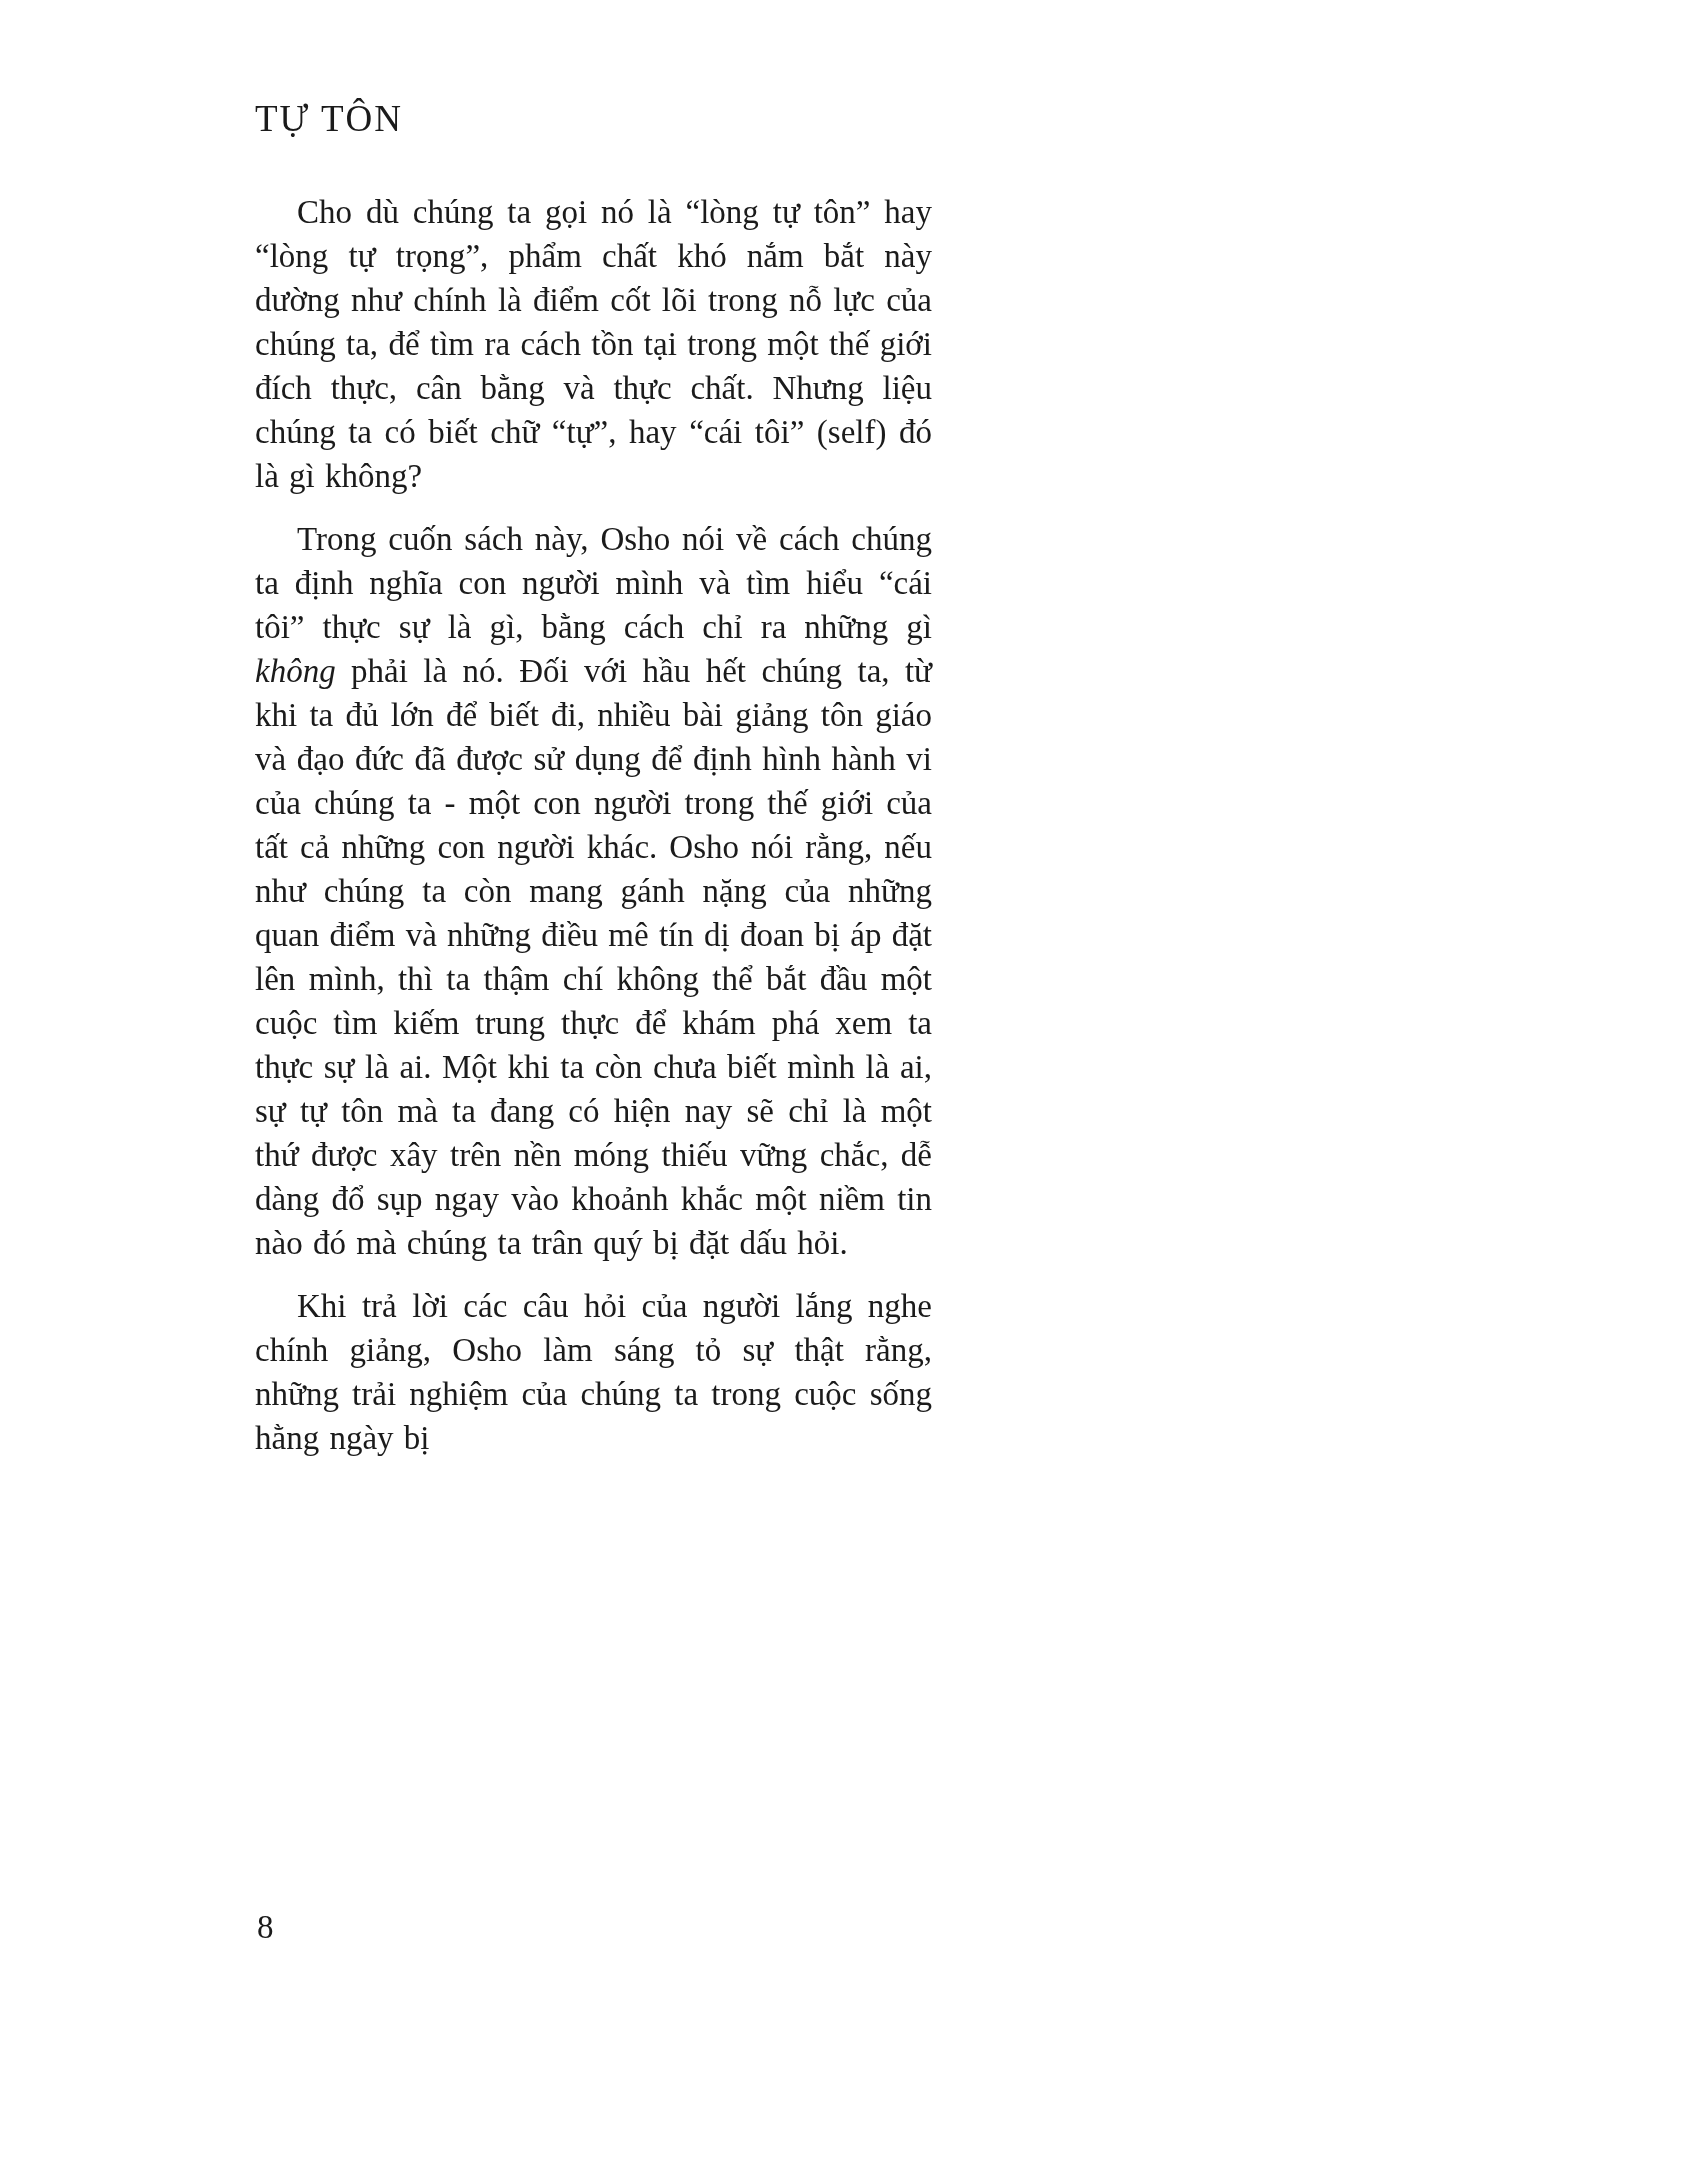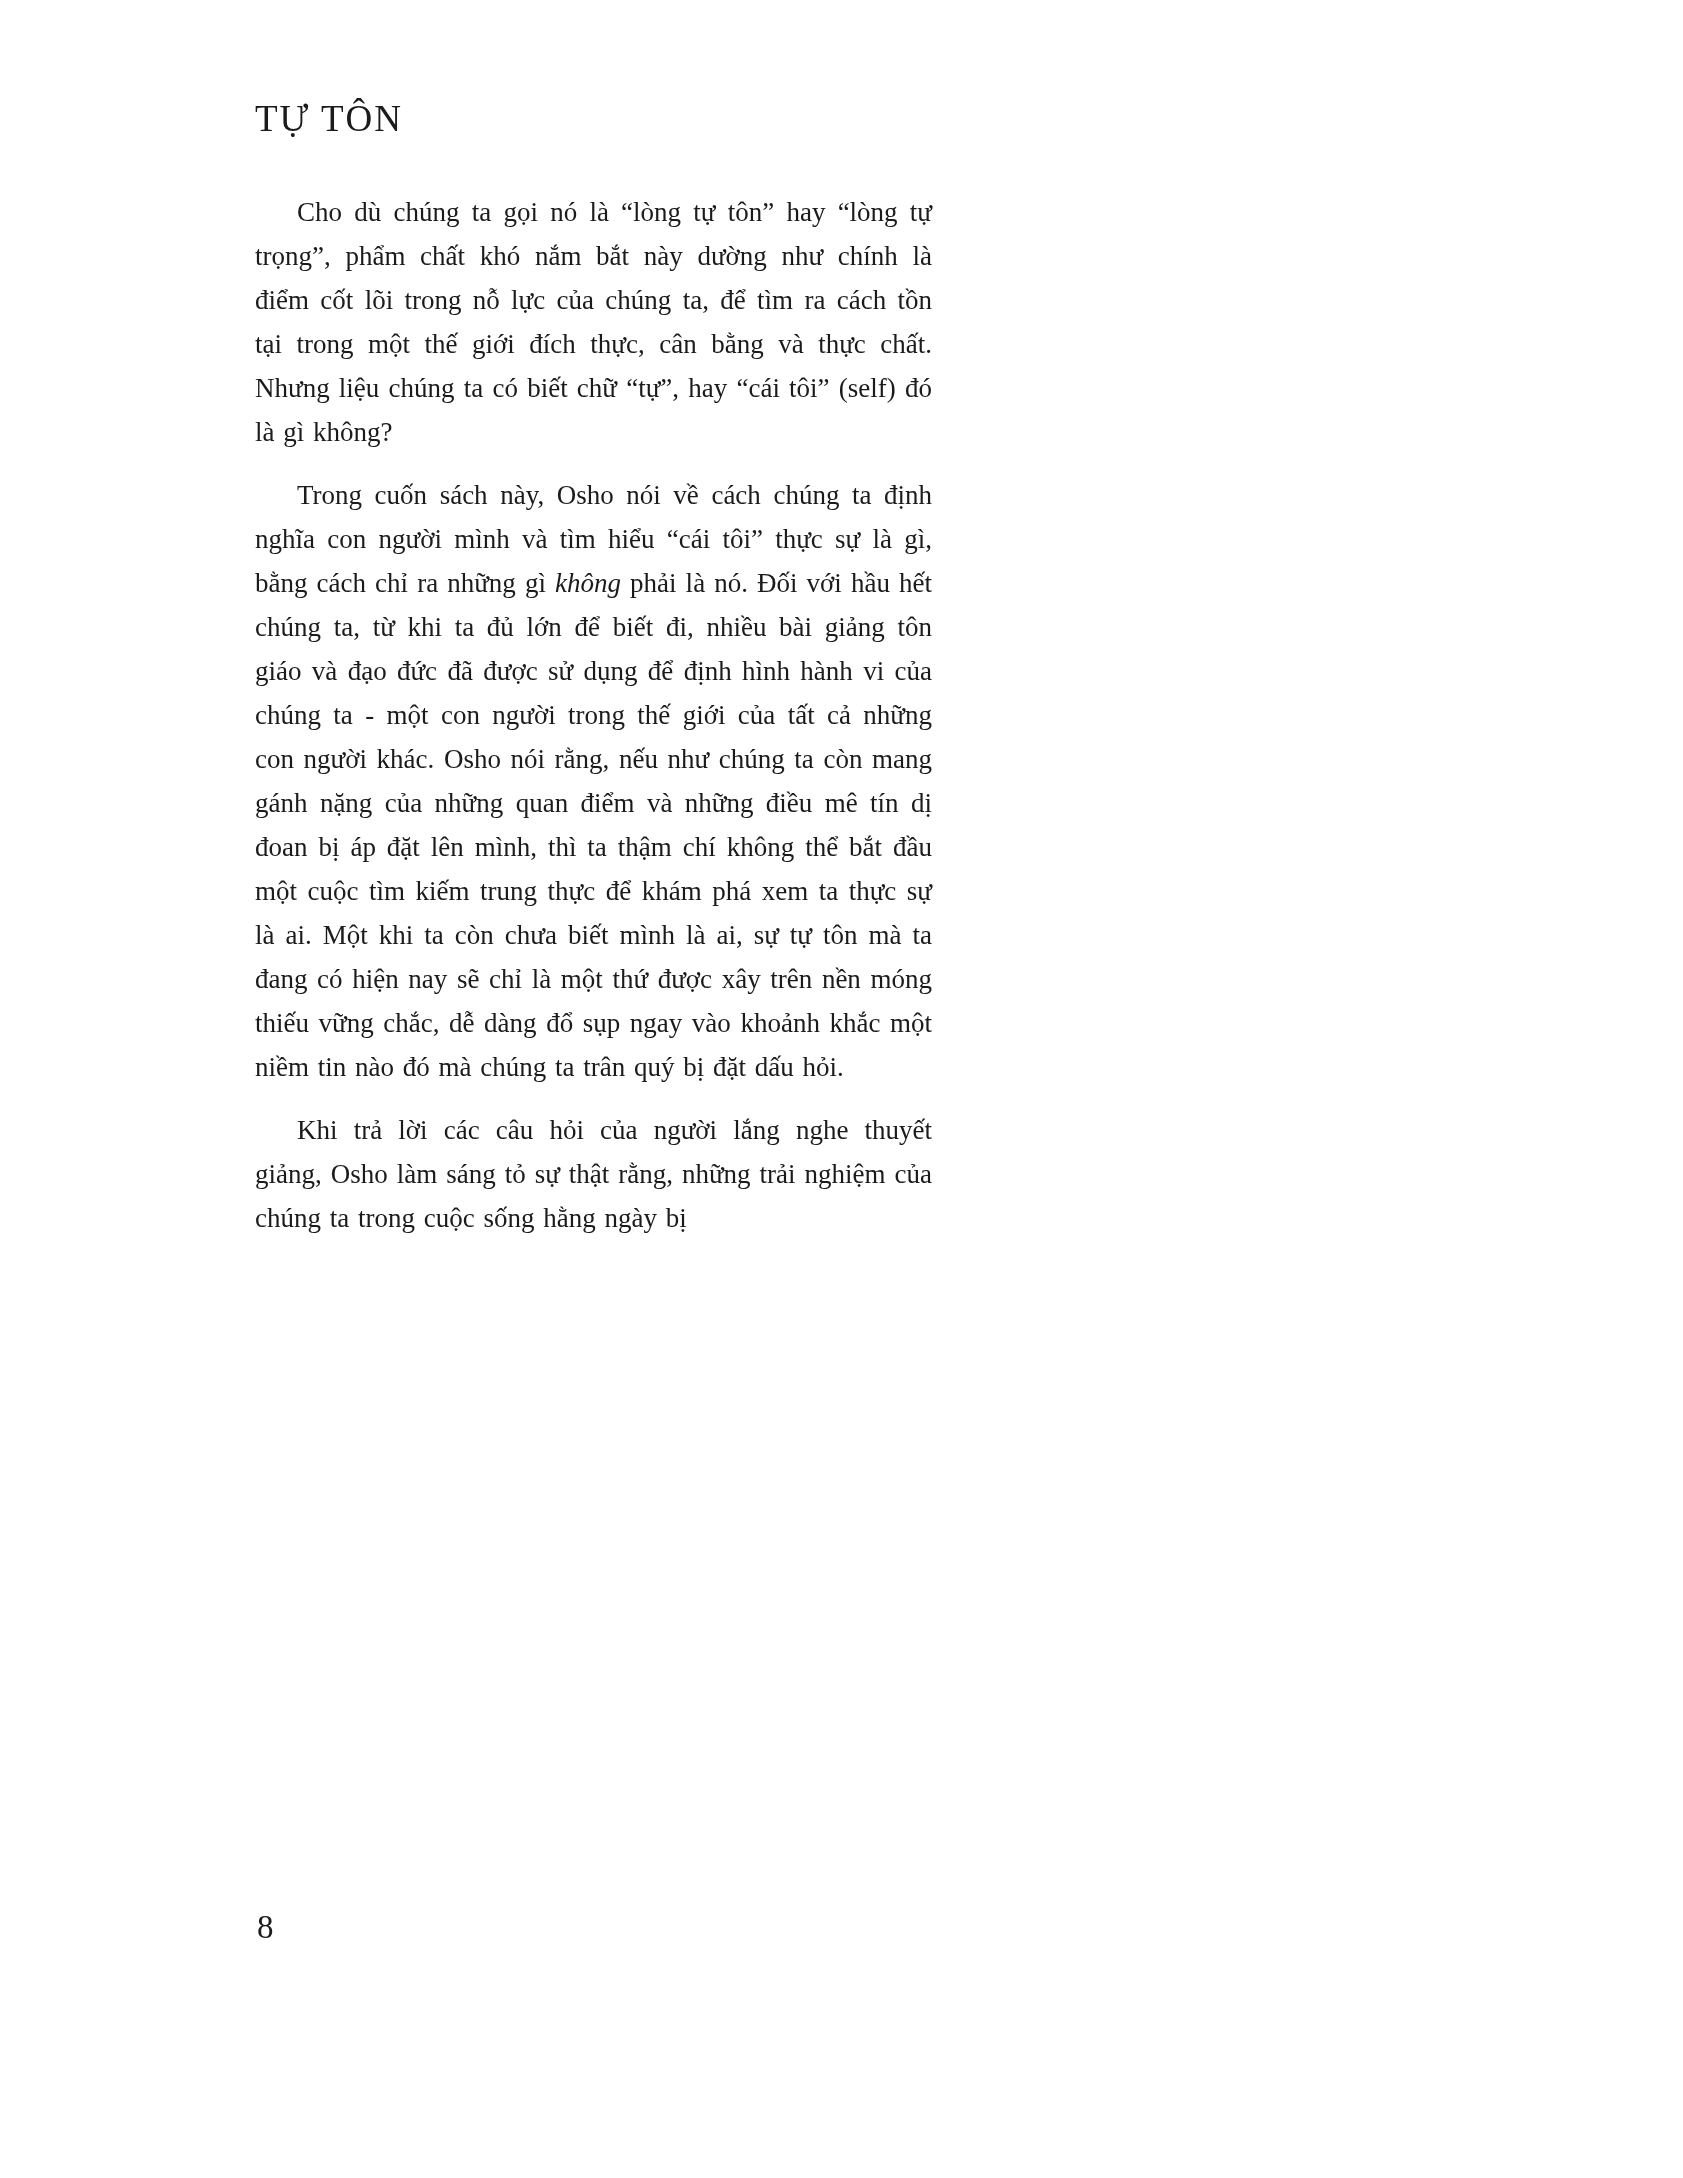--- a/index.html
+++ b/index.html
@@ -23,21 +23,21 @@
       width: 677px;
     }
     .running-header {
       font-size: 37px;
       letter-spacing: 2px;
       margin: 0 0 50px 0;
       font-weight: normal;
       color: #1b1b1b;
     }
     .body-para {
-      font-size: 27px;
+      font-size: 33px;
       line-height: 44px;
       text-align: justify;
       text-indent: 42px;
       margin: 0 0 19px 0;
       word-spacing: 2px;
     }
     .body-para em {
       font-style: italic;
     }
     .page-number {
@@ -54,20 +54,20 @@
 <div class="page">
 
   <div class="text-block">
 
     <h1 class="running-header">TỰ TÔN</h1>
 
     <p class="body-para">Cho dù chúng ta gọi nó là “lòng tự tôn” hay “lòng tự trọng”, phẩm chất khó nắm bắt này dường như chính là điểm cốt lõi trong nỗ lực của chúng ta, để tìm ra cách tồn tại trong một thế giới đích thực, cân bằng và thực chất. Nhưng liệu chúng ta có biết chữ “tự”, hay “cái tôi” (self) đó là gì không?</p>
 
     <p class="body-para"><span>Trong cuốn sách này, Osho nói về cách chúng ta định nghĩa con người mình và tìm hiểu “cái tôi” thực sự là gì, bằng cách chỉ ra những gì </span><em>không</em><span> phải là nó. Đối với hầu hết chúng ta, từ khi ta đủ lớn để biết đi, nhiều bài giảng tôn giáo và đạo đức đã được sử dụng để định hình hành vi của chúng ta - một con người trong thế giới của tất cả những con người khác. Osho nói rằng, nếu như chúng ta còn mang gánh nặng của những quan điểm và những điều mê tín dị đoan bị áp đặt lên mình, thì ta thậm chí không thể bắt đầu một cuộc tìm kiếm trung thực để khám phá xem ta thực sự là ai. Một khi ta còn chưa biết mình là ai, sự tự tôn mà ta đang có hiện nay sẽ chỉ là một thứ được xây trên nền móng thiếu vững chắc, dễ dàng đổ sụp ngay vào khoảnh khắc một niềm tin nào đó mà chúng ta trân quý bị đặt dấu hỏi.</span></p>
 
-    <p class="body-para">Khi trả lời các câu hỏi của người lắng nghe thuyết giảng, Osho làm sáng tỏ sự thật rằng, những trải nghiệm của chúng ta trong cuộc sống hằng ngày bị</p>
+    <p class="body-para">Khi trả lời các câu hỏi của người lắng nghe chính giảng, Osho làm sáng tỏ sự thật rằng, những trải nghiệm của chúng ta trong cuộc sống hằng ngày bị</p>
 
   </div>
 
   <div class="page-number">8</div>
 
 </div>
 
 
 </body></html>

